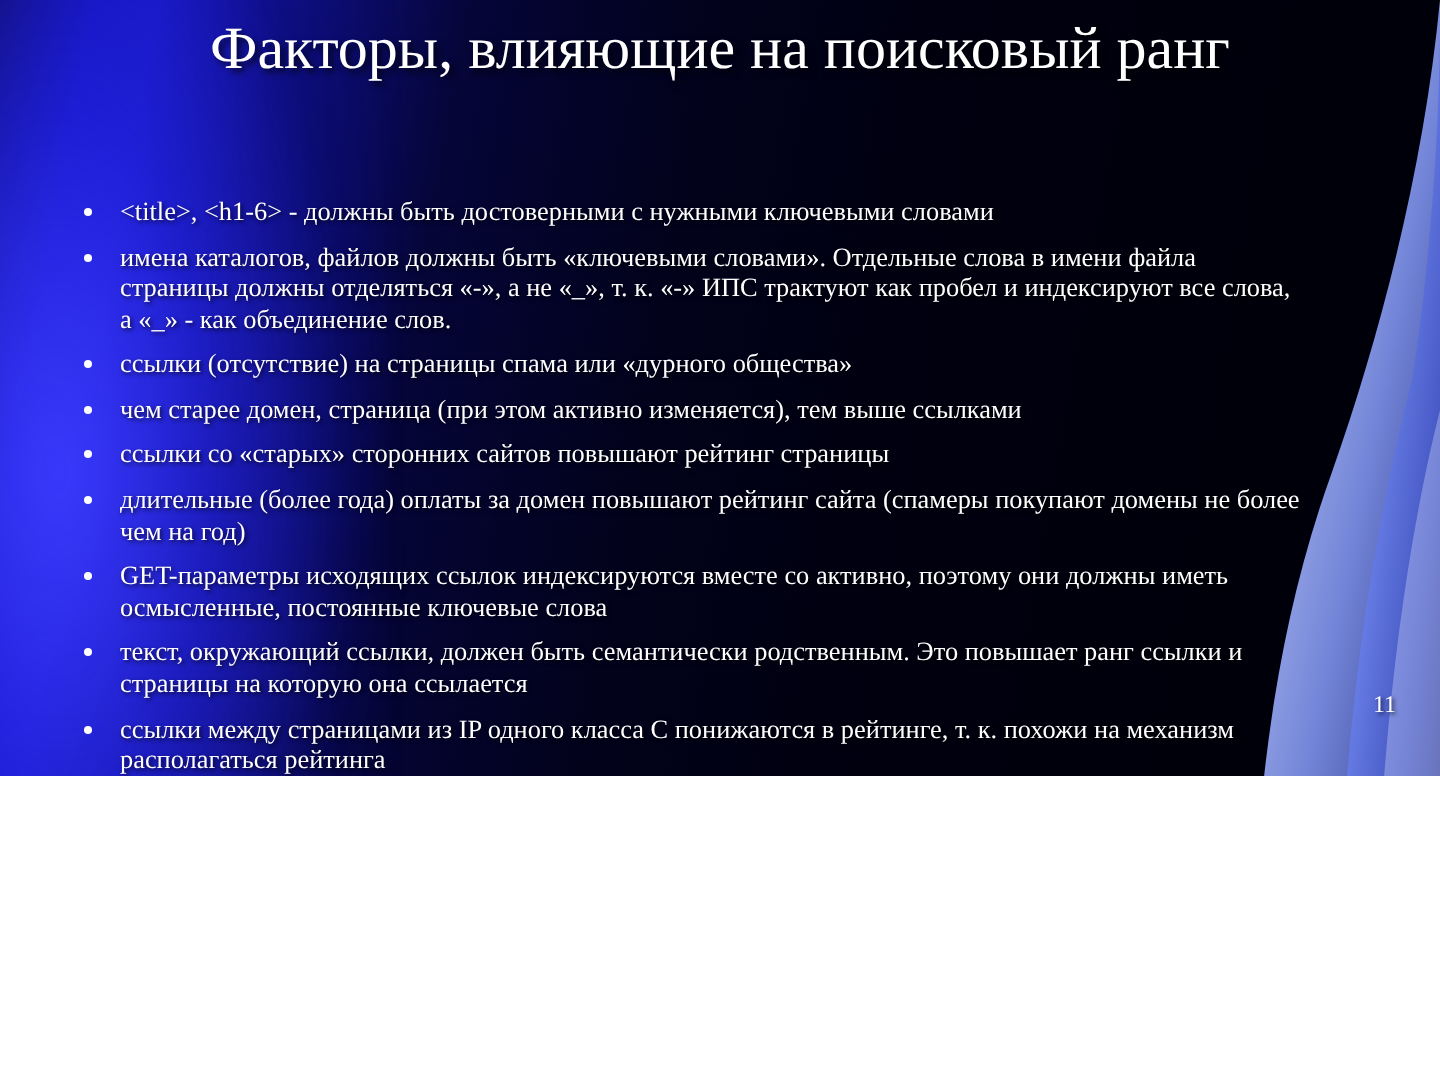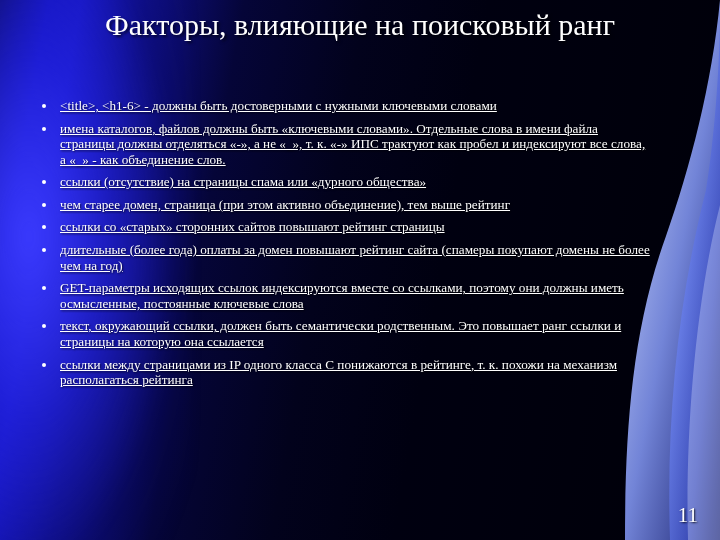--- a/index.html
+++ b/index.html
@@ -8,21 +8,21 @@
   }
   body {
     width: 720px;
     height: 540px;
     overflow: hidden;
     font-family: "Liberation Serif", serif;
   }
   #slide {
     position: relative;
     width: 720px;
-    height: 540px;
+    height: 388px;
     background: #000428;
     overflow: hidden;
   }
   
   .bg-base {
     position: absolute;
     inset: 0;
     background: linear-gradient(100deg,
       #0a0a5e 0%,
       #1414c8 6%,
@@ -76,21 +76,20 @@
   }
   .body-list {
     position: absolute;
     top: 98px;
     left: 34px;
     width: 620px;
     margin: 0;
     padding: 0;
     list-style: none;
     color: #ffffff;
-    text-decoration: underline;
   }
   .bullet-row {
     position: relative;
     display: block;
     padding-left: 26px;
     margin-bottom: 7px;
     font-size: 13.2px;
     line-height: 1.18;
     text-shadow: 1px 1px 2px rgba(0,0,0,0.75);
   }
@@ -105,23 +104,23 @@
   }
   .bullet-row.compact {
     margin-bottom: 6px;
   }
   .bullet-text {
     display: block;
   }
   .page-number {
     position: absolute;
     right: 22px;
-    bottom: 12px;
+    bottom: 28px;
     color: #ffffff;
-    font-size: 21px;
+    font-size: 12px;
     font-family: "Liberation Serif", serif;
     text-shadow: 1px 1px 2px rgba(0,0,0,0.8);
   }
 </style>
 </head>
 <body>
 
 <div id="slide">
   <div class="bg-base"></div>
   <div class="bg-left-glow"></div>
@@ -158,33 +157,33 @@
       <li class="bullet-row">
         <span class="dot"></span>
         <span class="bullet-text">имена каталогов, файлов должны быть «ключевыми словами». Отдельные слова в имени файла страницы должны отделяться «-», а не «_», т. к. «-» ИПС трактуют как пробел и индексируют все слова, а «_» - как объединение слов.</span>
       </li>
       <li class="bullet-row">
         <span class="dot"></span>
         <span class="bullet-text">ссылки (отсутствие) на страницы спама или «дурного общества»</span>
       </li>
       <li class="bullet-row">
         <span class="dot"></span>
-        <span class="bullet-text">чем старее домен, страница (при этом активно объединение), тем выше рейтинг</span>
+        <span class="bullet-text">чем старее домен, страница (при этом активно изменяется), тем выше ссылками</span>
       </li>
       <li class="bullet-row">
         <span class="dot"></span>
         <span class="bullet-text">ссылки со «старых» сторонних сайтов повышают рейтинг страницы</span>
       </li>
       <li class="bullet-row">
         <span class="dot"></span>
         <span class="bullet-text">длительные (более года) оплаты за домен повышают рейтинг сайта (спамеры покупают домены не более чем на год)</span>
       </li>
       <li class="bullet-row">
         <span class="dot"></span>
-        <span class="bullet-text">GET-параметры исходящих ссылок индексируются вместе со ссылками, поэтому они должны иметь осмысленные, постоянные ключевые слова</span>
+        <span class="bullet-text">GET-параметры исходящих ссылок индексируются вместе со активно, поэтому они должны иметь осмысленные, постоянные ключевые слова</span>
       </li>
       <li class="bullet-row">
         <span class="dot"></span>
         <span class="bullet-text">текст, окружающий ссылки, должен быть семантически родственным. Это повышает ранг ссылки и страницы на которую она ссылается</span>
       </li>
       <li class="bullet-row compact">
         <span class="dot"></span>
         <span class="bullet-text">ссылки между страницами из IP одного класса C понижаются в рейтинге, т. к. похожи на механизм располагаться рейтинга</span>
       </li>
     </ul>

